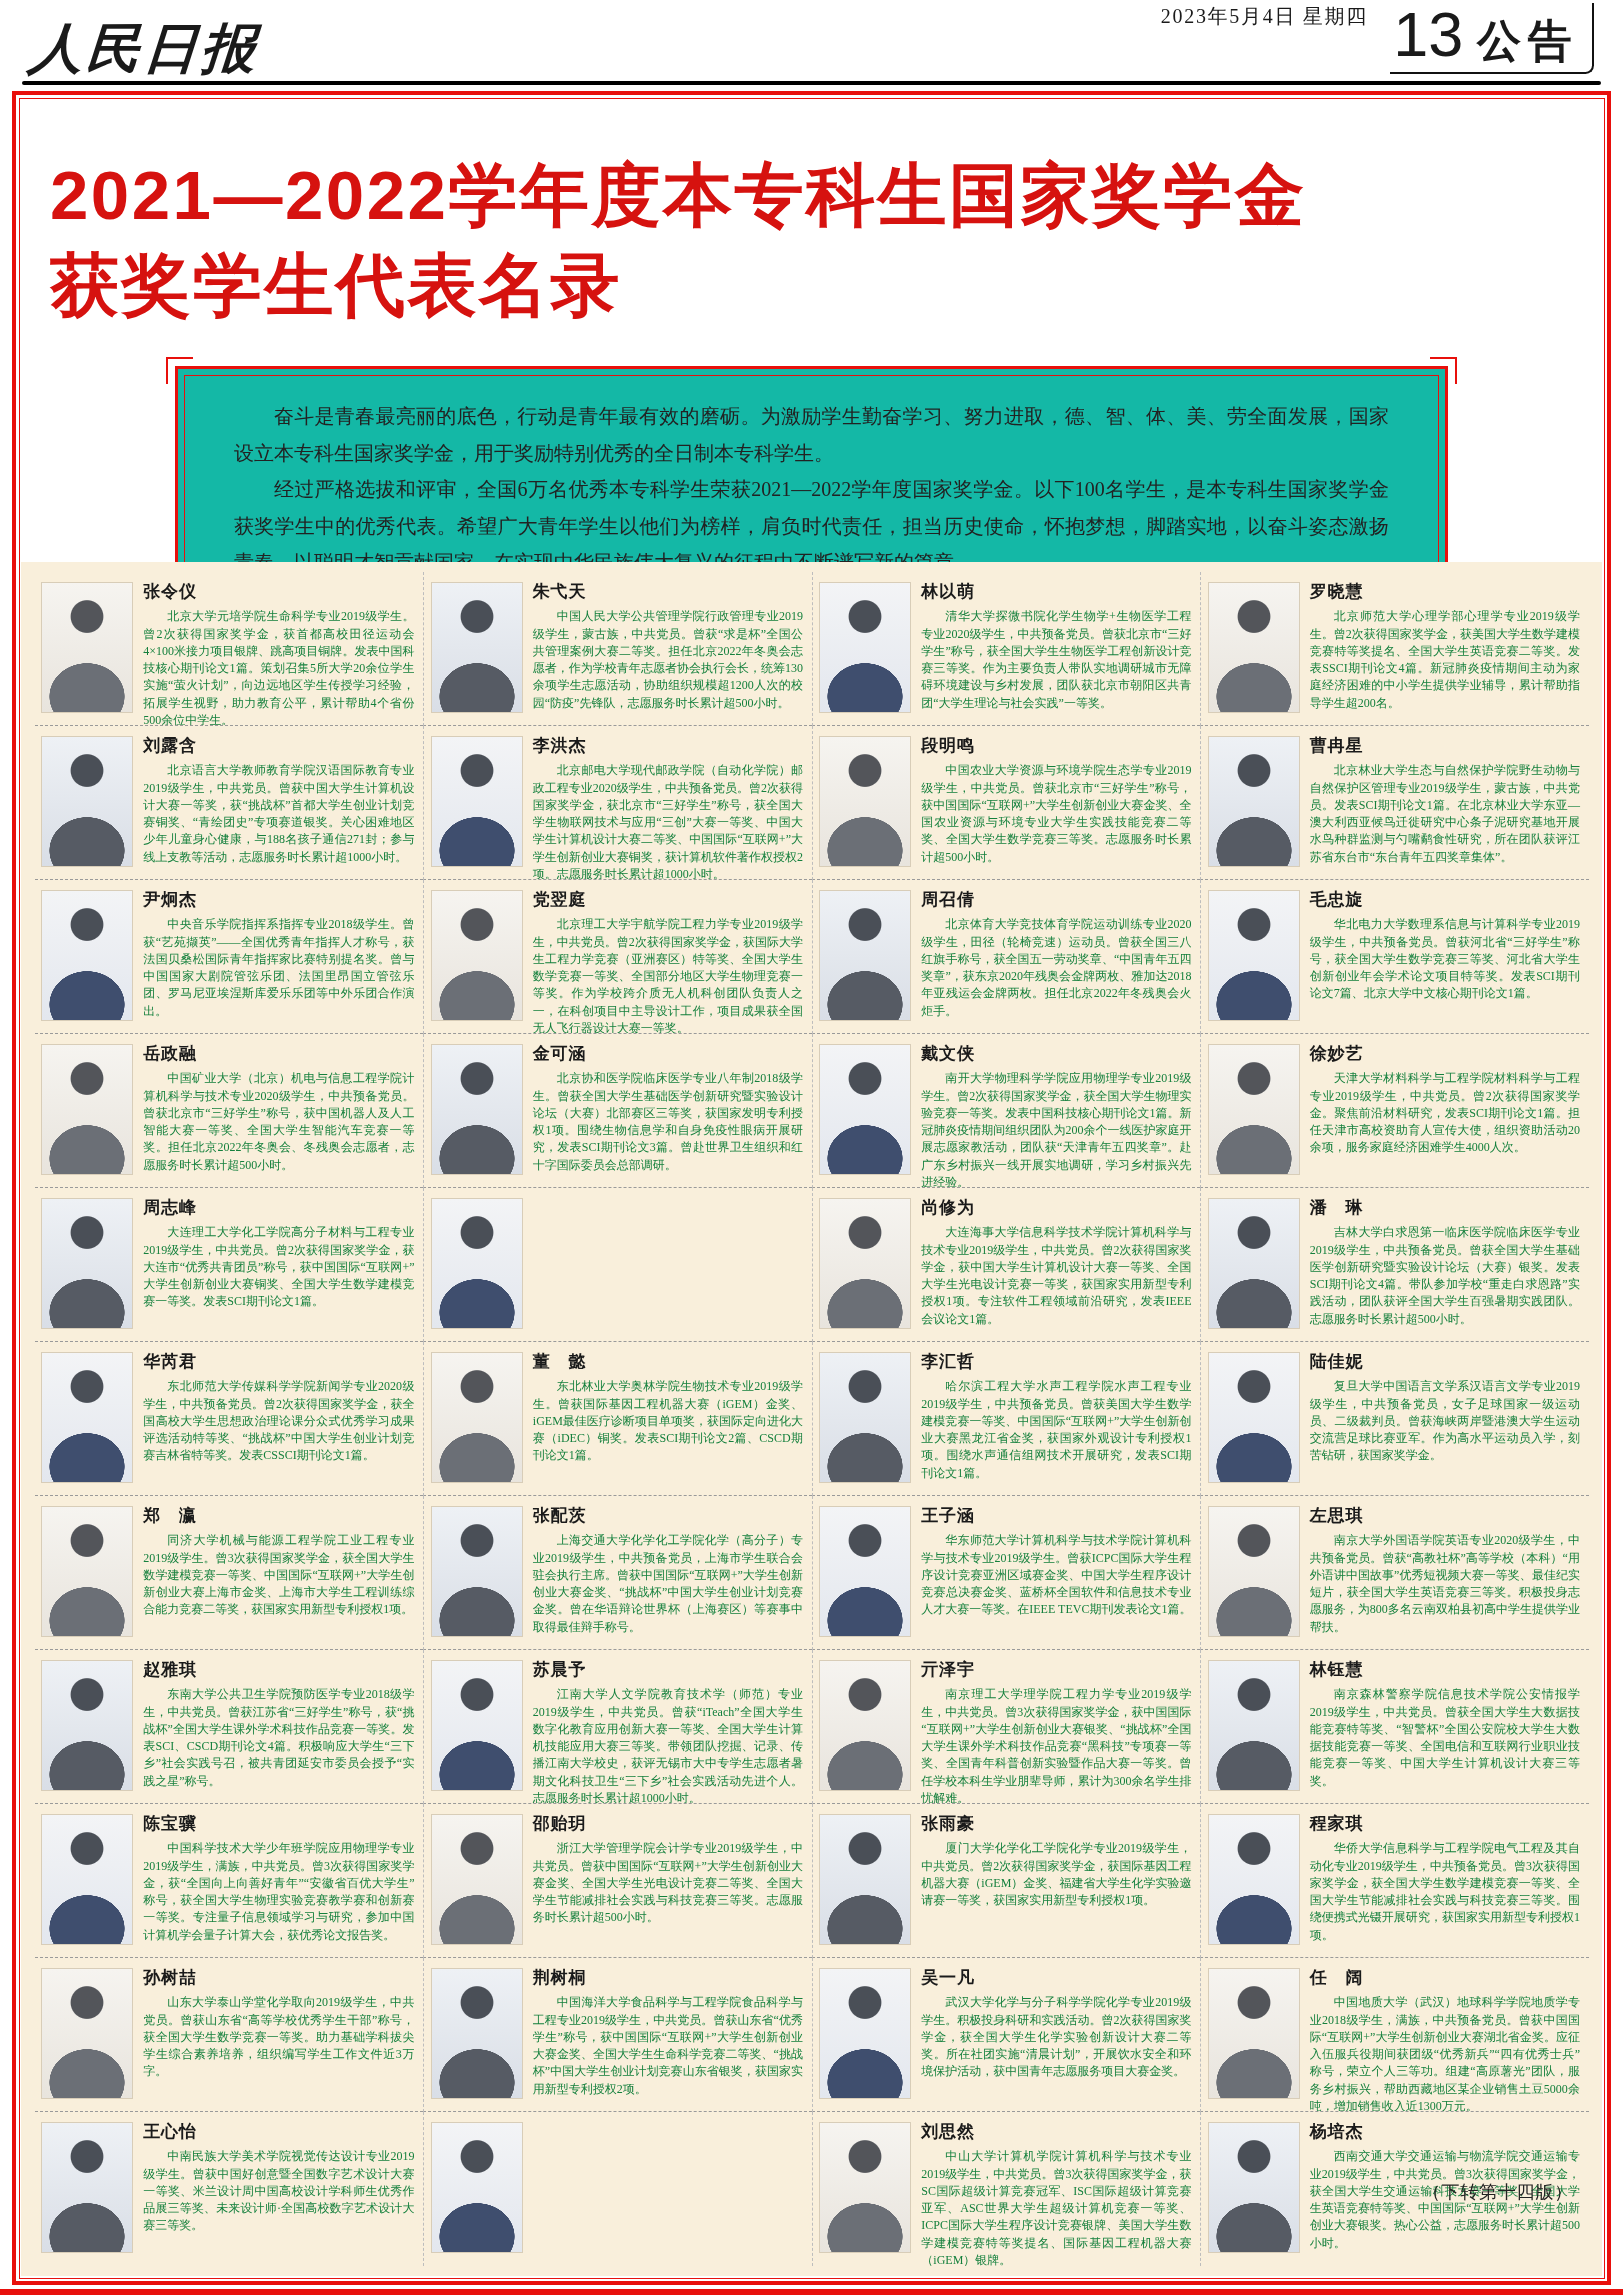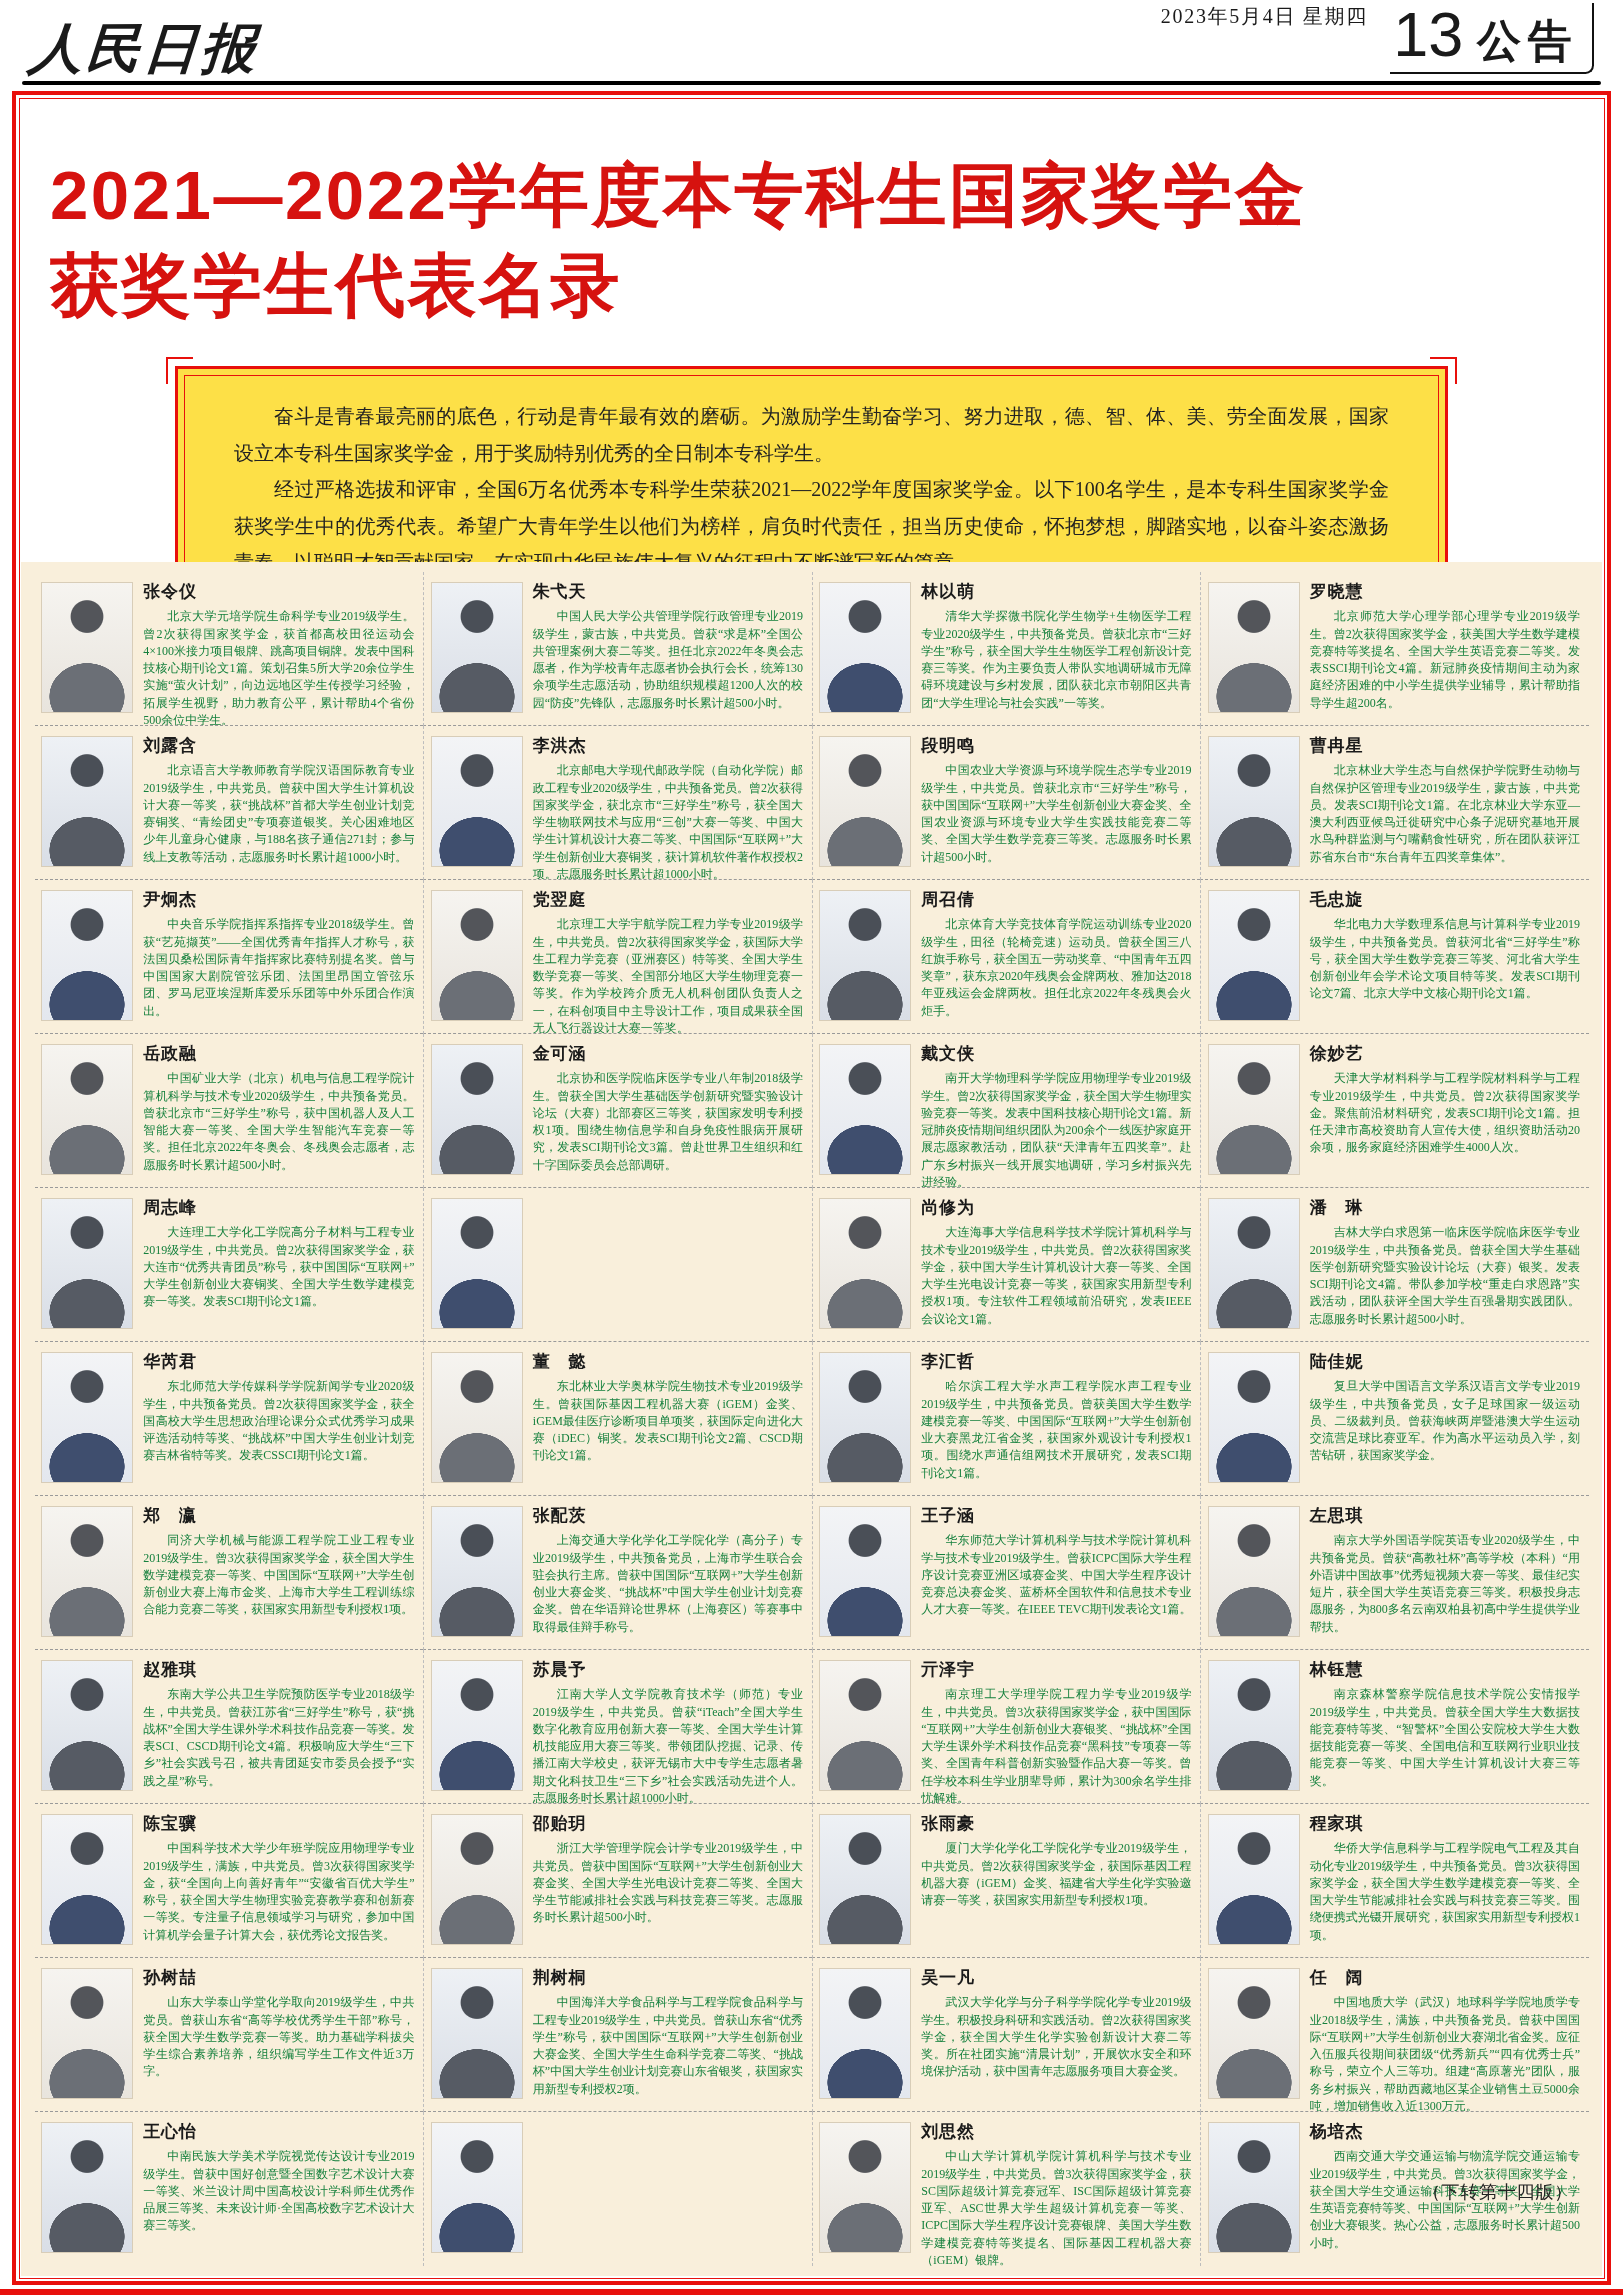--- a/index.html
+++ b/index.html
@@ -24,21 +24,21 @@
   .frame{position:absolute;left:12px;right:12px;top:91px;bottom:10px;
          border:4.2px solid #e8100c;background:#ffffff;}
   .frame-inner{position:absolute;inset:2.5px;border:0.8px solid #e8100c;}
 
   .page-title{margin:56px 34px 0;color:#d6120f;font-weight:900;
               font-family:"Liberation Sans","DejaVu Sans",sans-serif;
               font-size:69px;line-height:1.3;letter-spacing:2.5px;}
 
   
   .intro{position:relative;width:1155px;margin:36px auto 0;border:3.4px solid #e8100c;
-         padding:29px 56px 25px;background:#fde047;}
+         padding:29px 56px 25px;background:#14b8a6;}
   .intro::after{content:"";position:absolute;inset:6px;border:0.8px solid #e8100c;pointer-events:none;}
   .corner{position:absolute;width:25px;height:25px;border:2.5px solid #e8100c;pointer-events:none;}
   .corner.tl{left:-12px;top:-12px;border-right:none;border-bottom:none;}
   .corner.tr{right:-12px;top:-12px;border-left:none;border-bottom:none;}
   .corner.bl{left:-12px;bottom:-12px;border-right:none;border-top:none;}
   .corner.br{right:-12px;bottom:-12px;border-left:none;border-top:none;}
   .intro p{margin:0;font-size:20px;line-height:1.82;text-indent:2em;text-align:justify;color:#222;}
 
   
   .grid-wrap{position:absolute;left:5px;right:5px;top:467px;bottom:5px;background:#f9efdb;}

